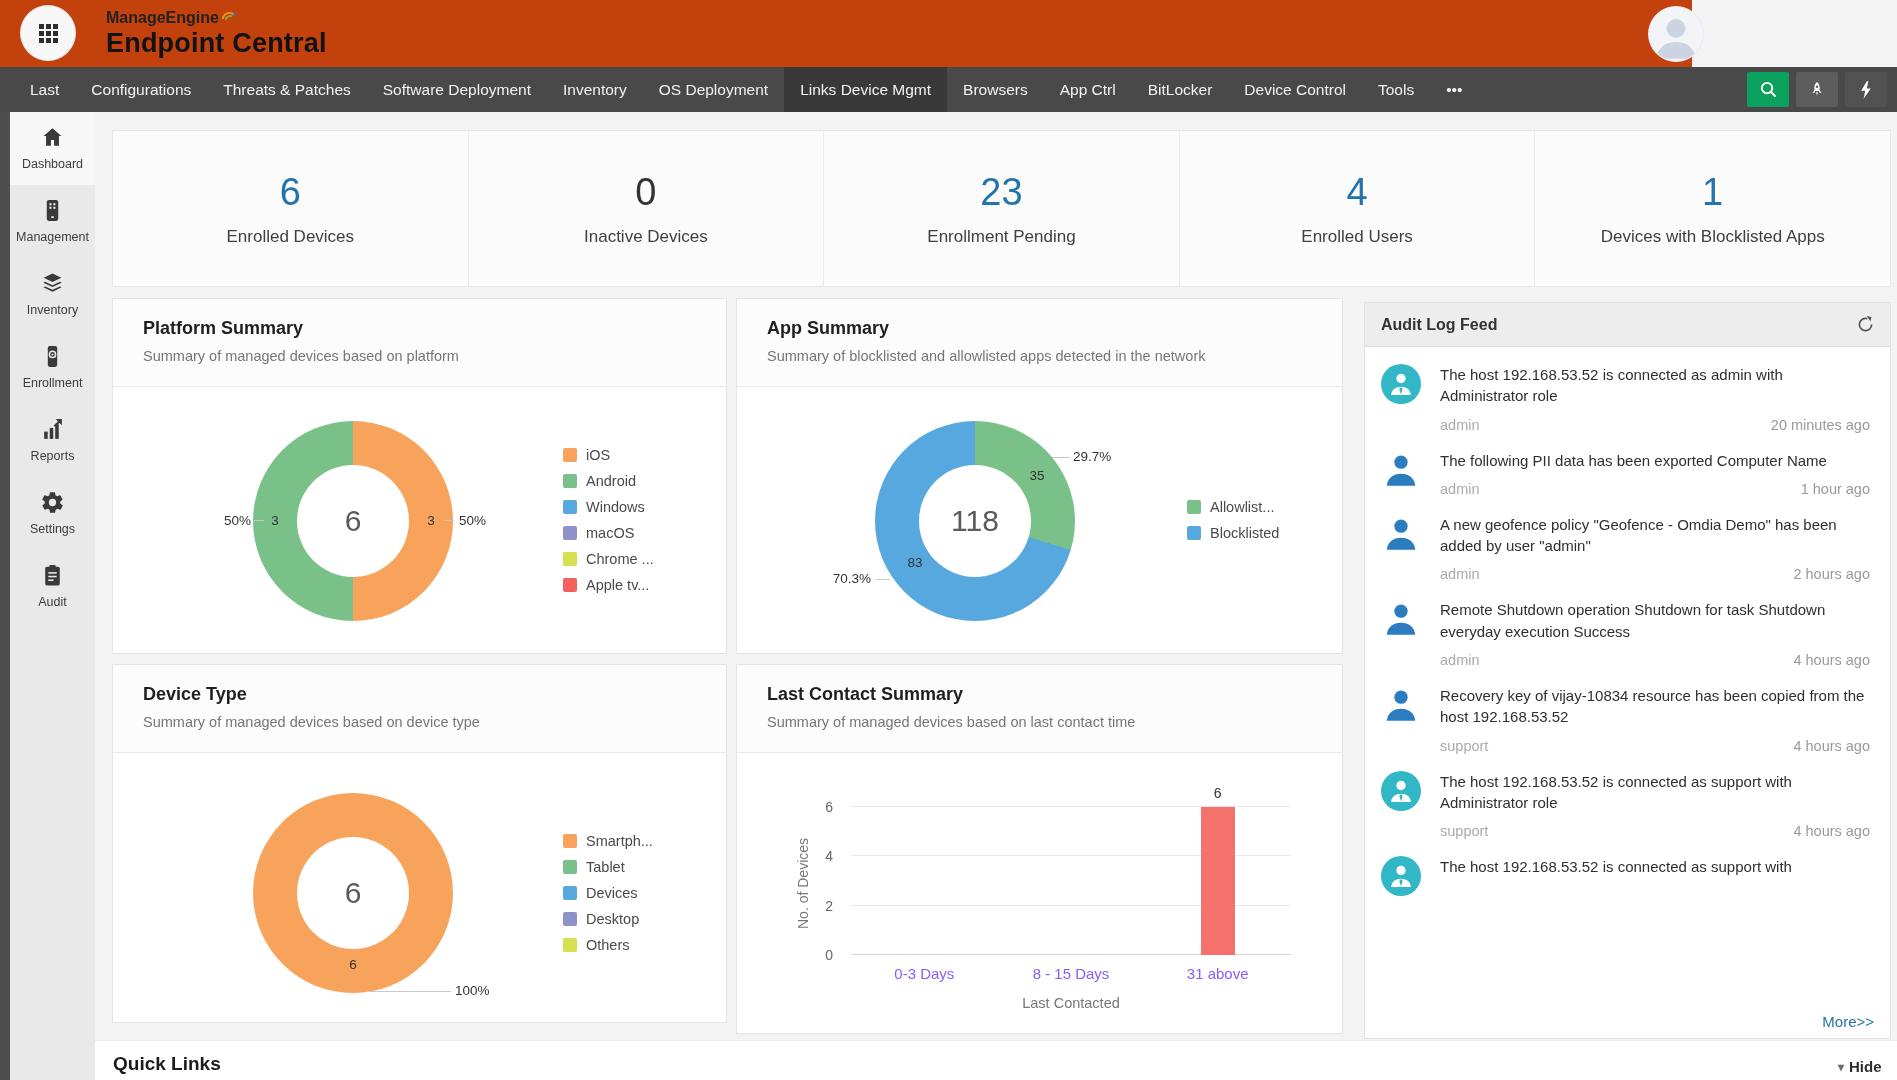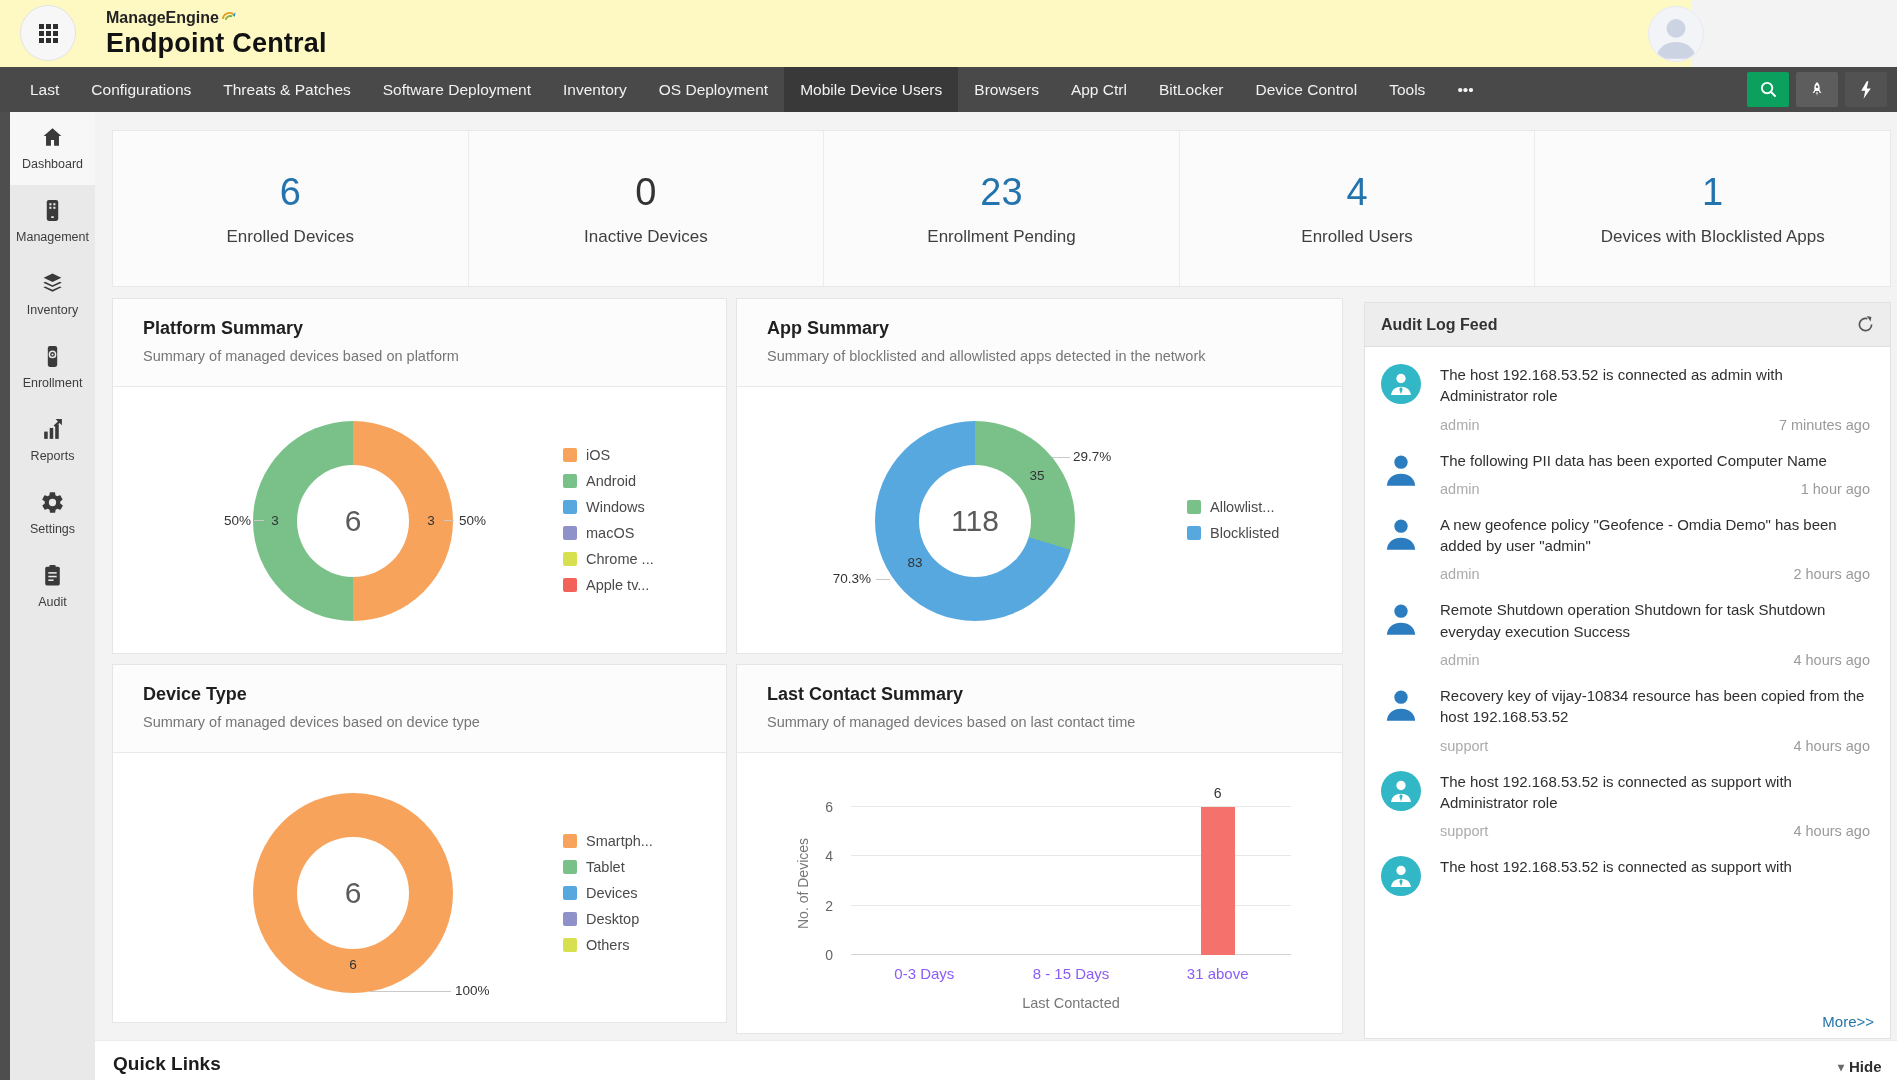--- a/index.html
+++ b/index.html
@@ -1,20 +1,20 @@
 <!DOCTYPE html>
 <html><head>
 <meta charset="utf-8">
 <style>
   * { margin:0; padding:0; box-sizing:border-box; }
   body { font-family:"Liberation Sans", sans-serif; background:#ddd; }
   #app { position:relative; width:1897px; height:1080px; overflow:hidden; background:#f3f3f3; }
 
   
-  .app-header { position:absolute; left:0; top:0; width:1692px; height:67px; background:#fef9c3; }
+  .app-header { position:absolute; left:0; top:0; width:1692px; height:67px; background:#c2410c; }
   .launcher { position:absolute; left:20px; top:5px; width:56px; height:56px; border-radius:50%;
               background:#f7f7f7; border:1px solid #e3e3e3; display:flex; align-items:center; justify-content:center; cursor:pointer; }
   .grid-icon { display:grid; grid-template-columns:repeat(3,5px); gap:2px; }
   .grid-icon i { width:5px; height:5px; background:#2e2e2e; }
   .brand { position:absolute; left:106px; top:9px; }
   .brand-top { font-size:16px; font-weight:700; color:#222; display:flex; align-items:flex-start; gap:2px; }
   .brand-name { font-size:27px; font-weight:700; color:#121212; letter-spacing:.2px; margin-top:1px; }
   .user-avatar { position:absolute; right:-12px; top:6px; width:56px; height:56px; border-radius:50%;
                  background:#f2f4f8; border:1px solid #e8ebf1; overflow:hidden; cursor:pointer; }
   .user-avatar svg { width:100%; height:100%; }
@@ -180,21 +180,21 @@
         <a class="nav-item">Configurations</a>
 
         <a class="nav-item">Threats &amp; Patches</a>
 
         <a class="nav-item">Software Deployment</a>
 
         <a class="nav-item">Inventory</a>
 
         <a class="nav-item">OS Deployment</a>
 
-        <a class="nav-item active">Mobile Device Users</a>
+        <a class="nav-item active">Links Device Mgmt</a>
 
         <a class="nav-item">Browsers</a>
 
         <a class="nav-item">App Ctrl</a>
 
         <a class="nav-item">BitLocker</a>
 
         <a class="nav-item">Device Control</a>
 
         <a class="nav-item">Tools</a>
@@ -502,21 +502,21 @@
             <svg viewBox="0 0 24 24">
               <circle cx="12" cy="7.3" r="4"></circle>
               <path d="M3.5 21.5c.4-4.8 4-7.2 8.5-7.2s8.1 2.4 8.5 7.2z"></path>
               <path class="tie" d="M12 14.6l-1.5 1.6 1.5 4.6 1.5-4.6z"></path>
             </svg>
           </div>
           <div class="audit-body">
             <div class="audit-text">The host 192.168.53.52 is connected as admin with Administrator role</div>
             <div class="audit-meta">
               <span class="audit-user">admin</span>
-              <span class="audit-time">7 minutes ago</span>
+              <span class="audit-time">20 minutes ago</span>
             </div>
           </div>
         </div>
 
         <div class="audit-entry">
           <div class="audit-avatar plain">
             <svg viewBox="0 0 24 24">
               <circle cx="12" cy="7.3" r="4"></circle>
               <path d="M3.5 21.5c.4-4.8 4-7.2 8.5-7.2s8.1 2.4 8.5 7.2z"></path>
               <path class="tie" d="M12 14.6l-1.5 1.6 1.5 4.6 1.5-4.6z"></path>

